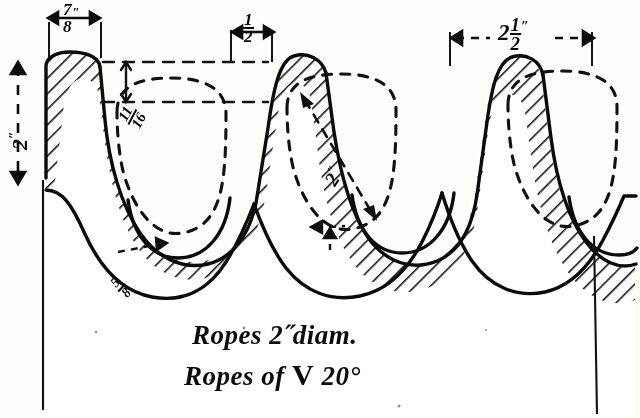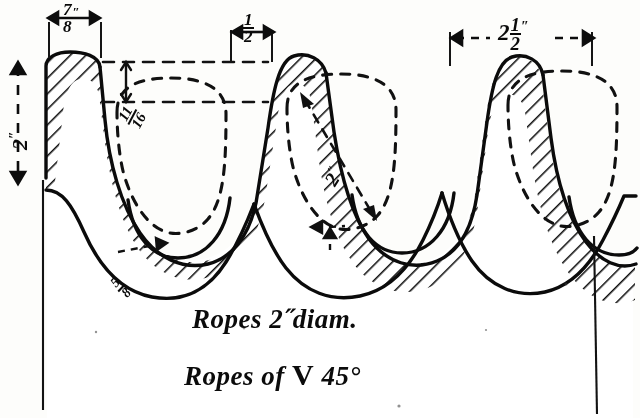--- a/index.html
+++ b/index.html
@@ -413,21 +413,21 @@
     <span class="frac">
       <span class="num">5</span>
       <span class="den">8</span>
     </span>
   </div>
 
   <div class="lbl rot-2in" style="left:320px; top:178px;">
     <span>2</span><span class="inmark">″</span>
   </div>
 
-  <div class="lbl caption" style="left:192px; top:306px;text-align:right;">Ropes 2˝diam.</div>
+  <div class="lbl caption" style="left:192px; top:322px;text-align:right;">Ropes 2˝diam.</div>
 
   <div class="lbl caption" style="left:184px; top:360px;">
     <span>Ropes of</span>
     <span style="font-style:normal; font-weight:bold; font-size:30px;">V</span>
-    <span>45°</span>
+    <span>20°</span>
   </div>
 
 </div>
 
 </body></html>

